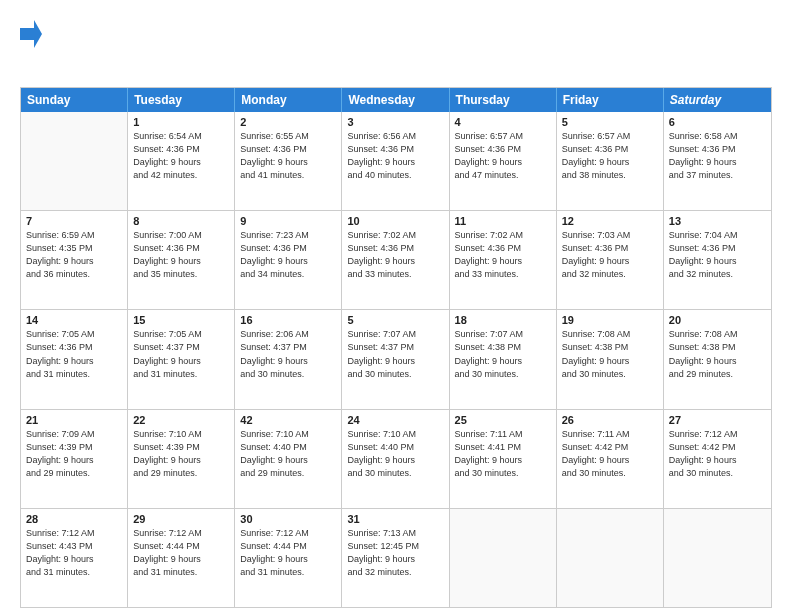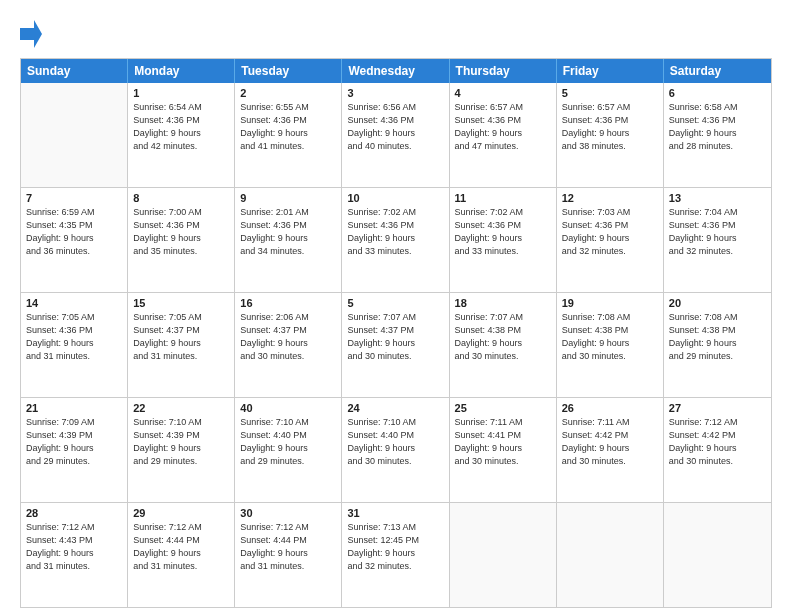--- a/index.html
+++ b/index.html
@@ -9,20 +9,21 @@
       width: 792px;
       height: 612px;
       overflow: hidden;
     }
     .page {
       width: 792px;
       height: 612px;
       padding: 18px 20px 4px 20px;
       display: flex;
       flex-direction: column;
+      gap: 29px;
     }
     .header {
       display: flex;
       justify-content: space-between;
       align-items: flex-start;
       margin-bottom: 10px;
     }
     .logo {
       display: flex;
       align-items: center;
@@ -68,21 +69,21 @@
       background: #2a7fd4;
     }
     .cal-header-cell {
       color: #fff;
       font-size: 12px;
       font-weight: bold;
       padding: 5px 6px;
       text-align: left;
       border-right: 1px solid #5aaae8;
     }
-    .cal-header-cell:last-child { border-right: none; }
+    .cal-header-cell:last-child { border-right: none; font-style: italic; }
     .cal-body {
       flex: 1;
       display: flex;
       flex-direction: column;
     }
     .cal-row {
       display: grid;
       grid-template-columns: repeat(7, 1fr);
       flex: 1;
       border-bottom: 1px solid #ccc;
@@ -126,22 +127,22 @@
     </div>
     <div class="title-block">
       <div class="month-title"></div>
       <div class="location"></div>
     </div>
   </div>
 
   <div class="calendar">
     <div class="cal-header" id="cal-header-row">
         <div class="cal-header-cell">Sunday</div>
+        <div class="cal-header-cell">Tuesday</div>
         <div class="cal-header-cell">Monday</div>
-        <div class="cal-header-cell">Tuesday</div>
         <div class="cal-header-cell">Wednesday</div>
         <div class="cal-header-cell">Thursday</div>
         <div class="cal-header-cell">Friday</div>
         <div class="cal-header-cell">Saturday</div>
       </div>
     <div class="cal-body" id="cal-body">
         <div class="cal-row">
           <div class="cal-cell empty"></div>
           <div class="cal-cell">
             <div class="day-num">1</div>
@@ -176,41 +177,41 @@
             <div class="cell-line">Sunrise: 6:57 AM</div>
             <div class="cell-line">Sunset: 4:36 PM</div>
             <div class="cell-line">Daylight: 9 hours</div>
             <div class="cell-line">and 38 minutes.</div>
           </div>
           <div class="cal-cell">
             <div class="day-num">6</div>
             <div class="cell-line">Sunrise: 6:58 AM</div>
             <div class="cell-line">Sunset: 4:36 PM</div>
             <div class="cell-line">Daylight: 9 hours</div>
-            <div class="cell-line">and 28 minutes.</div>
+            <div class="cell-line">and 37 minutes.</div>
           </div>
         </div>
         <div class="cal-row">
           <div class="cal-cell">
             <div class="day-num">7</div>
             <div class="cell-line">Sunrise: 6:59 AM</div>
             <div class="cell-line">Sunset: 4:35 PM</div>
             <div class="cell-line">Daylight: 9 hours</div>
             <div class="cell-line">and 36 minutes.</div>
           </div>
           <div class="cal-cell">
             <div class="day-num">8</div>
             <div class="cell-line">Sunrise: 7:00 AM</div>
             <div class="cell-line">Sunset: 4:36 PM</div>
             <div class="cell-line">Daylight: 9 hours</div>
             <div class="cell-line">and 35 minutes.</div>
           </div>
           <div class="cal-cell">
             <div class="day-num">9</div>
-            <div class="cell-line">Sunrise: 2:01 AM</div>
+            <div class="cell-line">Sunrise: 7:23 AM</div>
             <div class="cell-line">Sunset: 4:36 PM</div>
             <div class="cell-line">Daylight: 9 hours</div>
             <div class="cell-line">and 34 minutes.</div>
           </div>
           <div class="cal-cell">
             <div class="day-num">10</div>
             <div class="cell-line">Sunrise: 7:02 AM</div>
             <div class="cell-line">Sunset: 4:36 PM</div>
             <div class="cell-line">Daylight: 9 hours</div>
             <div class="cell-line">and 33 minutes.</div>
@@ -297,21 +298,21 @@
             <div class="cell-line">and 29 minutes.</div>
           </div>
           <div class="cal-cell">
             <div class="day-num">22</div>
             <div class="cell-line">Sunrise: 7:10 AM</div>
             <div class="cell-line">Sunset: 4:39 PM</div>
             <div class="cell-line">Daylight: 9 hours</div>
             <div class="cell-line">and 29 minutes.</div>
           </div>
           <div class="cal-cell">
-            <div class="day-num">40</div>
+            <div class="day-num">42</div>
             <div class="cell-line">Sunrise: 7:10 AM</div>
             <div class="cell-line">Sunset: 4:40 PM</div>
             <div class="cell-line">Daylight: 9 hours</div>
             <div class="cell-line">and 29 minutes.</div>
           </div>
           <div class="cal-cell">
             <div class="day-num">24</div>
             <div class="cell-line">Sunrise: 7:10 AM</div>
             <div class="cell-line">Sunset: 4:40 PM</div>
             <div class="cell-line">Daylight: 9 hours</div>

